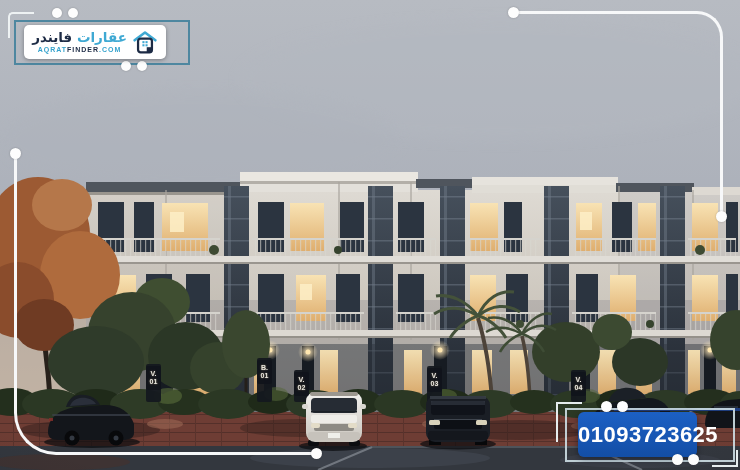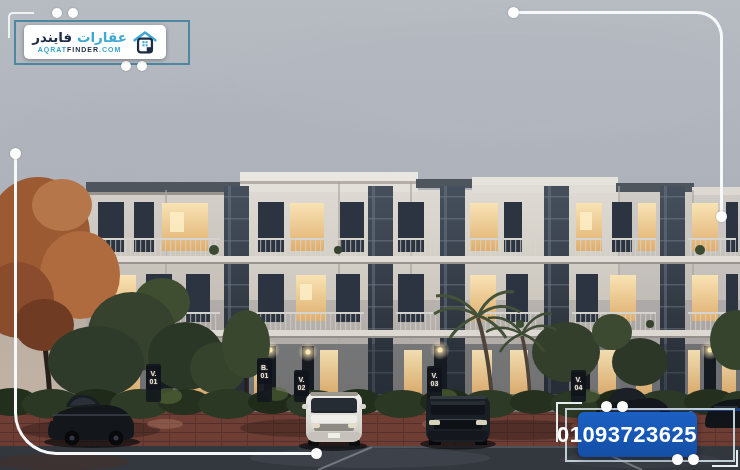--- a/index.html
+++ b/index.html
@@ -48,21 +48,21 @@
   
   .phone-bracket-tl{position:absolute;left:556px;top:402px;width:26px;height:40px;z-index:3;
     border-left:2px solid #e6edee;border-top:2px solid #e6edee;}
   .phone-bracket-br{position:absolute;left:712px;top:450px;width:26px;height:17px;z-index:3;
     border-right:2px solid #e6edee;border-bottom:2px solid #e6edee;}
   .navy-line{position:absolute;left:614px;top:408px;width:126px;height:3px;background:#1e3d7e;z-index:3;}
   .phone-frame{position:absolute;left:565px;top:408px;width:170px;height:54px;z-index:3;
     border:2px solid rgba(206,223,228,.9);}
   .phone-card{position:absolute;left:578px;top:412px;width:119px;height:45px;z-index:4;
     background:linear-gradient(180deg,#1c60c4,#134ea6);border-radius:6px;
-    display:flex;align-items:center;justify-content:flex-end;
+    display:flex;align-items:center;justify-content:flex-start;
     box-shadow:0 2px 6px rgba(0,10,30,.45);}
   .phone-card span{color:#fff;font-weight:bold;font-size:22px;letter-spacing:.5px;
     font-family:"Liberation Sans",sans-serif;}
 </style>
 </head>
 <body>
 
 <div class="stage">
 
   <svg class="scene" width="740" height="470" viewBox="0 0 740 470">

